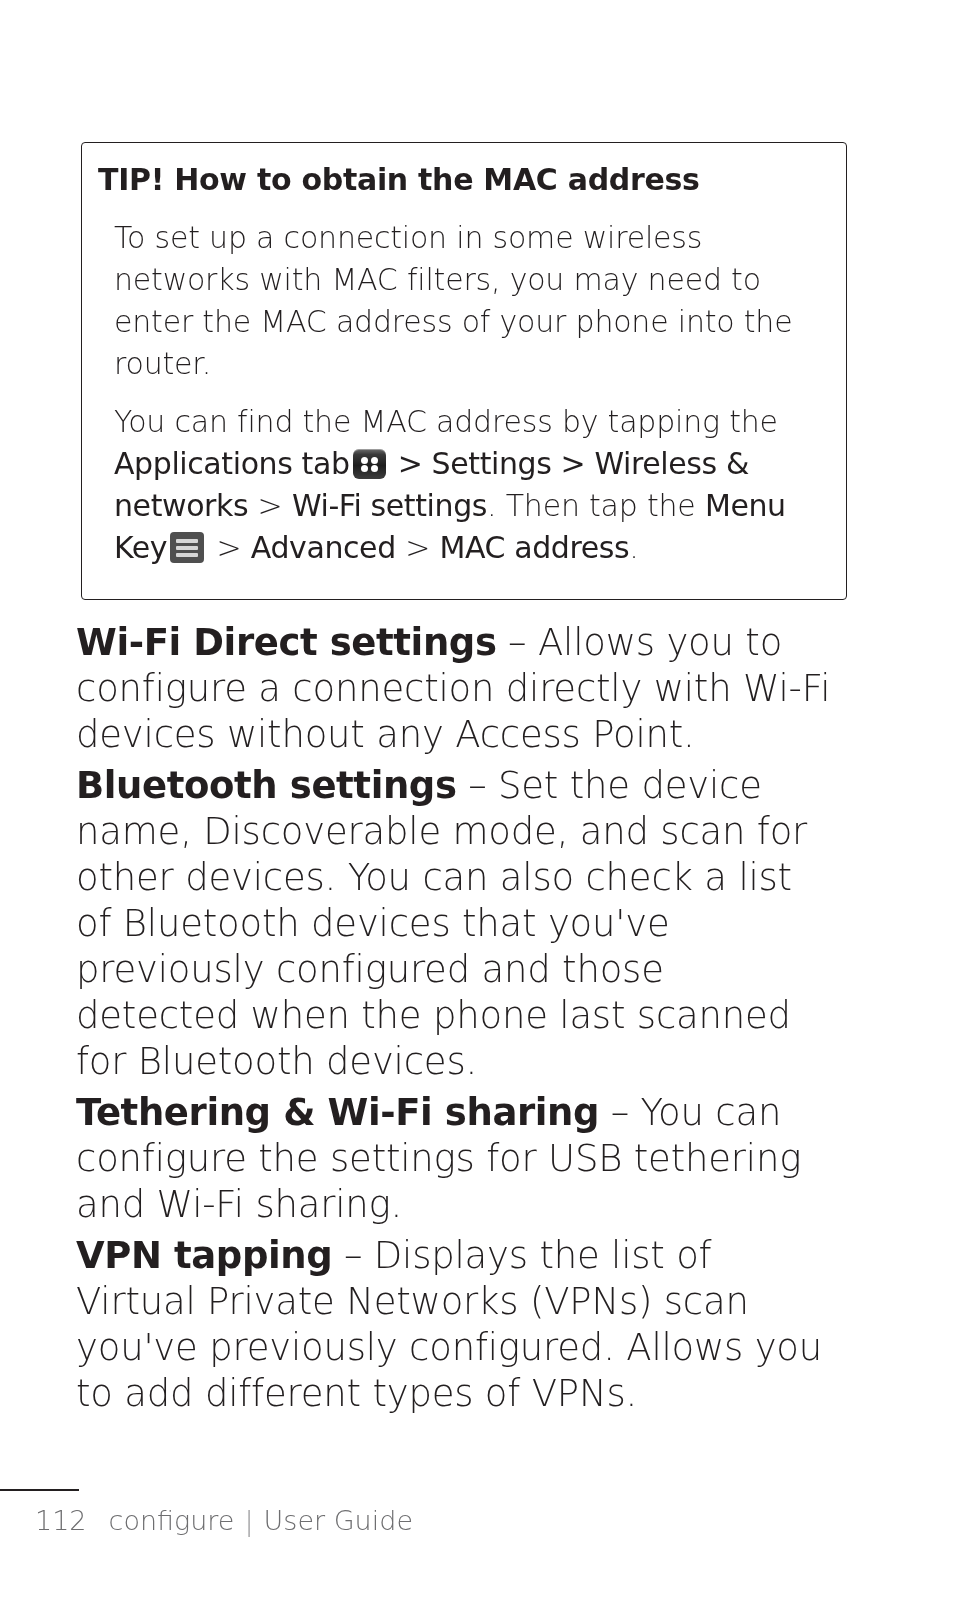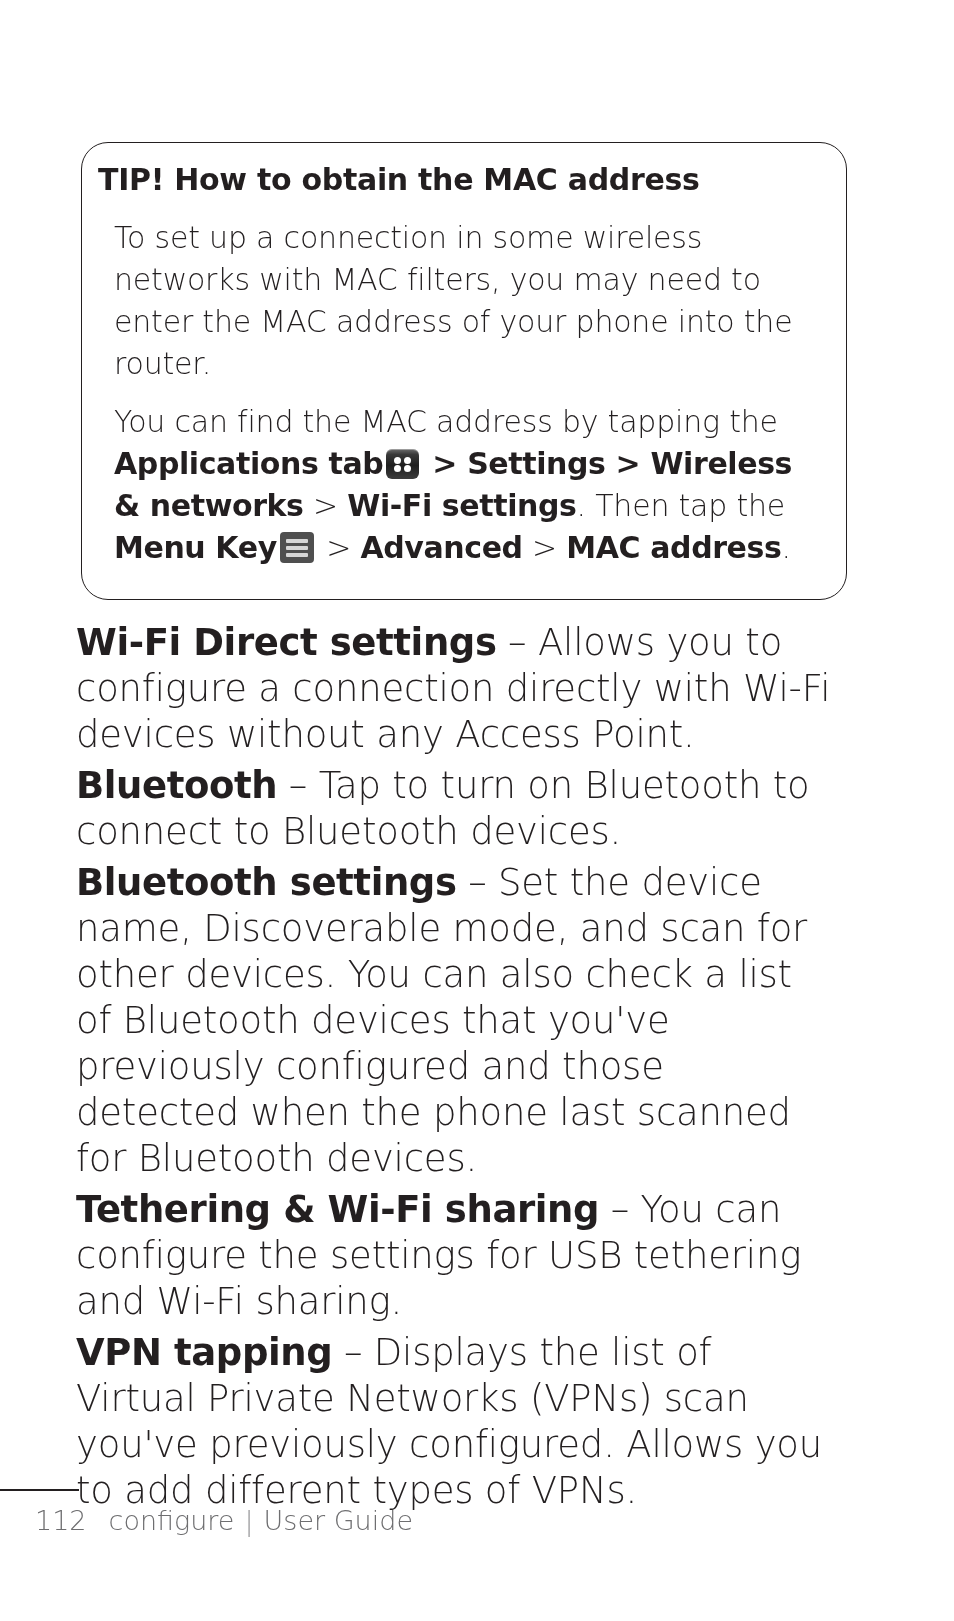--- a/index.html
+++ b/index.html
@@ -24,42 +24,42 @@
   }
 
   
   .tip-box {
     position: absolute;
     left: 81px;
     top: 142px;
     width: 766px;
     box-sizing: border-box;
     border: 1.6px solid #231f20;
-    border-radius: 27px;
+    border-radius: 4px;
     padding: 16px 18px 14px 16px;
     background: #ffffff;
   }
   .tip-title {
     font-weight: bold;
     font-size: 30px;
     line-height: 42px;
     letter-spacing: -0.3px;
     margin: 0 0 2px 0;
     color: #231f20;
   }
   .tip-para {
     font-size: 30px;
     line-height: 42px;
     letter-spacing: -0.2px;
     margin: 16px;
     color: #231f20;
     font-weight: 300;
   }
   .tip-para + .tip-para { margin-top: 4px; }
-  .tip-para b, .tip-para strong { font-weight: bold; letter-spacing: -0.4px; }
+  .tip-para b, .tip-para strong { font-weight: normal; letter-spacing: -0.4px; }
 
   
   .icon-apps {
     display: inline-block;
     vertical-align: -5px;
     width: 33px;
     height: 30px;
     border-radius: 6px;
     background: linear-gradient(180deg, #6d6d6d 0%, #3a3a3a 18%, #1e1e1e 55%, #3d3d3d 100%);
     position: relative;
@@ -152,21 +152,20 @@
     <p class="tip-para">To set up a connection in some wireless networks with MAC filters, you may need to enter the MAC address of your phone into the router.</p>
 
     <p class="tip-para"><span>You can find the MAC address by tapping the </span><b>Applications tab</b><span class="icon-apps"><i></i><i></i><i></i><i></i></span><b> &gt; </b><b>Settings</b><b> &gt; </b><b>Wireless &amp; networks</b><span> &gt; </span><b>Wi-Fi settings</b><span>. Then tap the </span><b>Menu Key</b><span class="icon-menu"><i></i><i></i><i></i></span><span> &gt; </span><b>Advanced</b><span> &gt; </span><b>MAC address</b><span>.</span></p>
 
   </div>
 
   <div class="body-block">
 
     <p class="body-para"><b>Wi-Fi Direct settings</b><span> – Allows you to configure a connection directly with Wi-Fi devices without any Access Point.</span></p>
 
-    <p class="body-para"><b>Bluetooth</b><span> – Tap to turn on Bluetooth to connect to Bluetooth devices.</span></p>
 
     <p class="body-para"><b>Bluetooth settings</b><span> – Set the device name, Discoverable mode, and scan for other devices. You can also check a list of Bluetooth devices that you've previously configured and those detected when the phone last scanned for Bluetooth devices.</span></p>
 
     <p class="body-para"><b>Tethering &amp; Wi-Fi sharing</b><span> – You can configure the settings for USB tethering and Wi-Fi sharing.</span></p>
 
     <p class="body-para"><b>VPN tapping</b><span> – Displays the list of Virtual Private Networks (VPNs) scan you've previously configured. Allows you to add different types of VPNs.</span></p>
 
   </div>
 
   <div class="footer-rule"></div>

